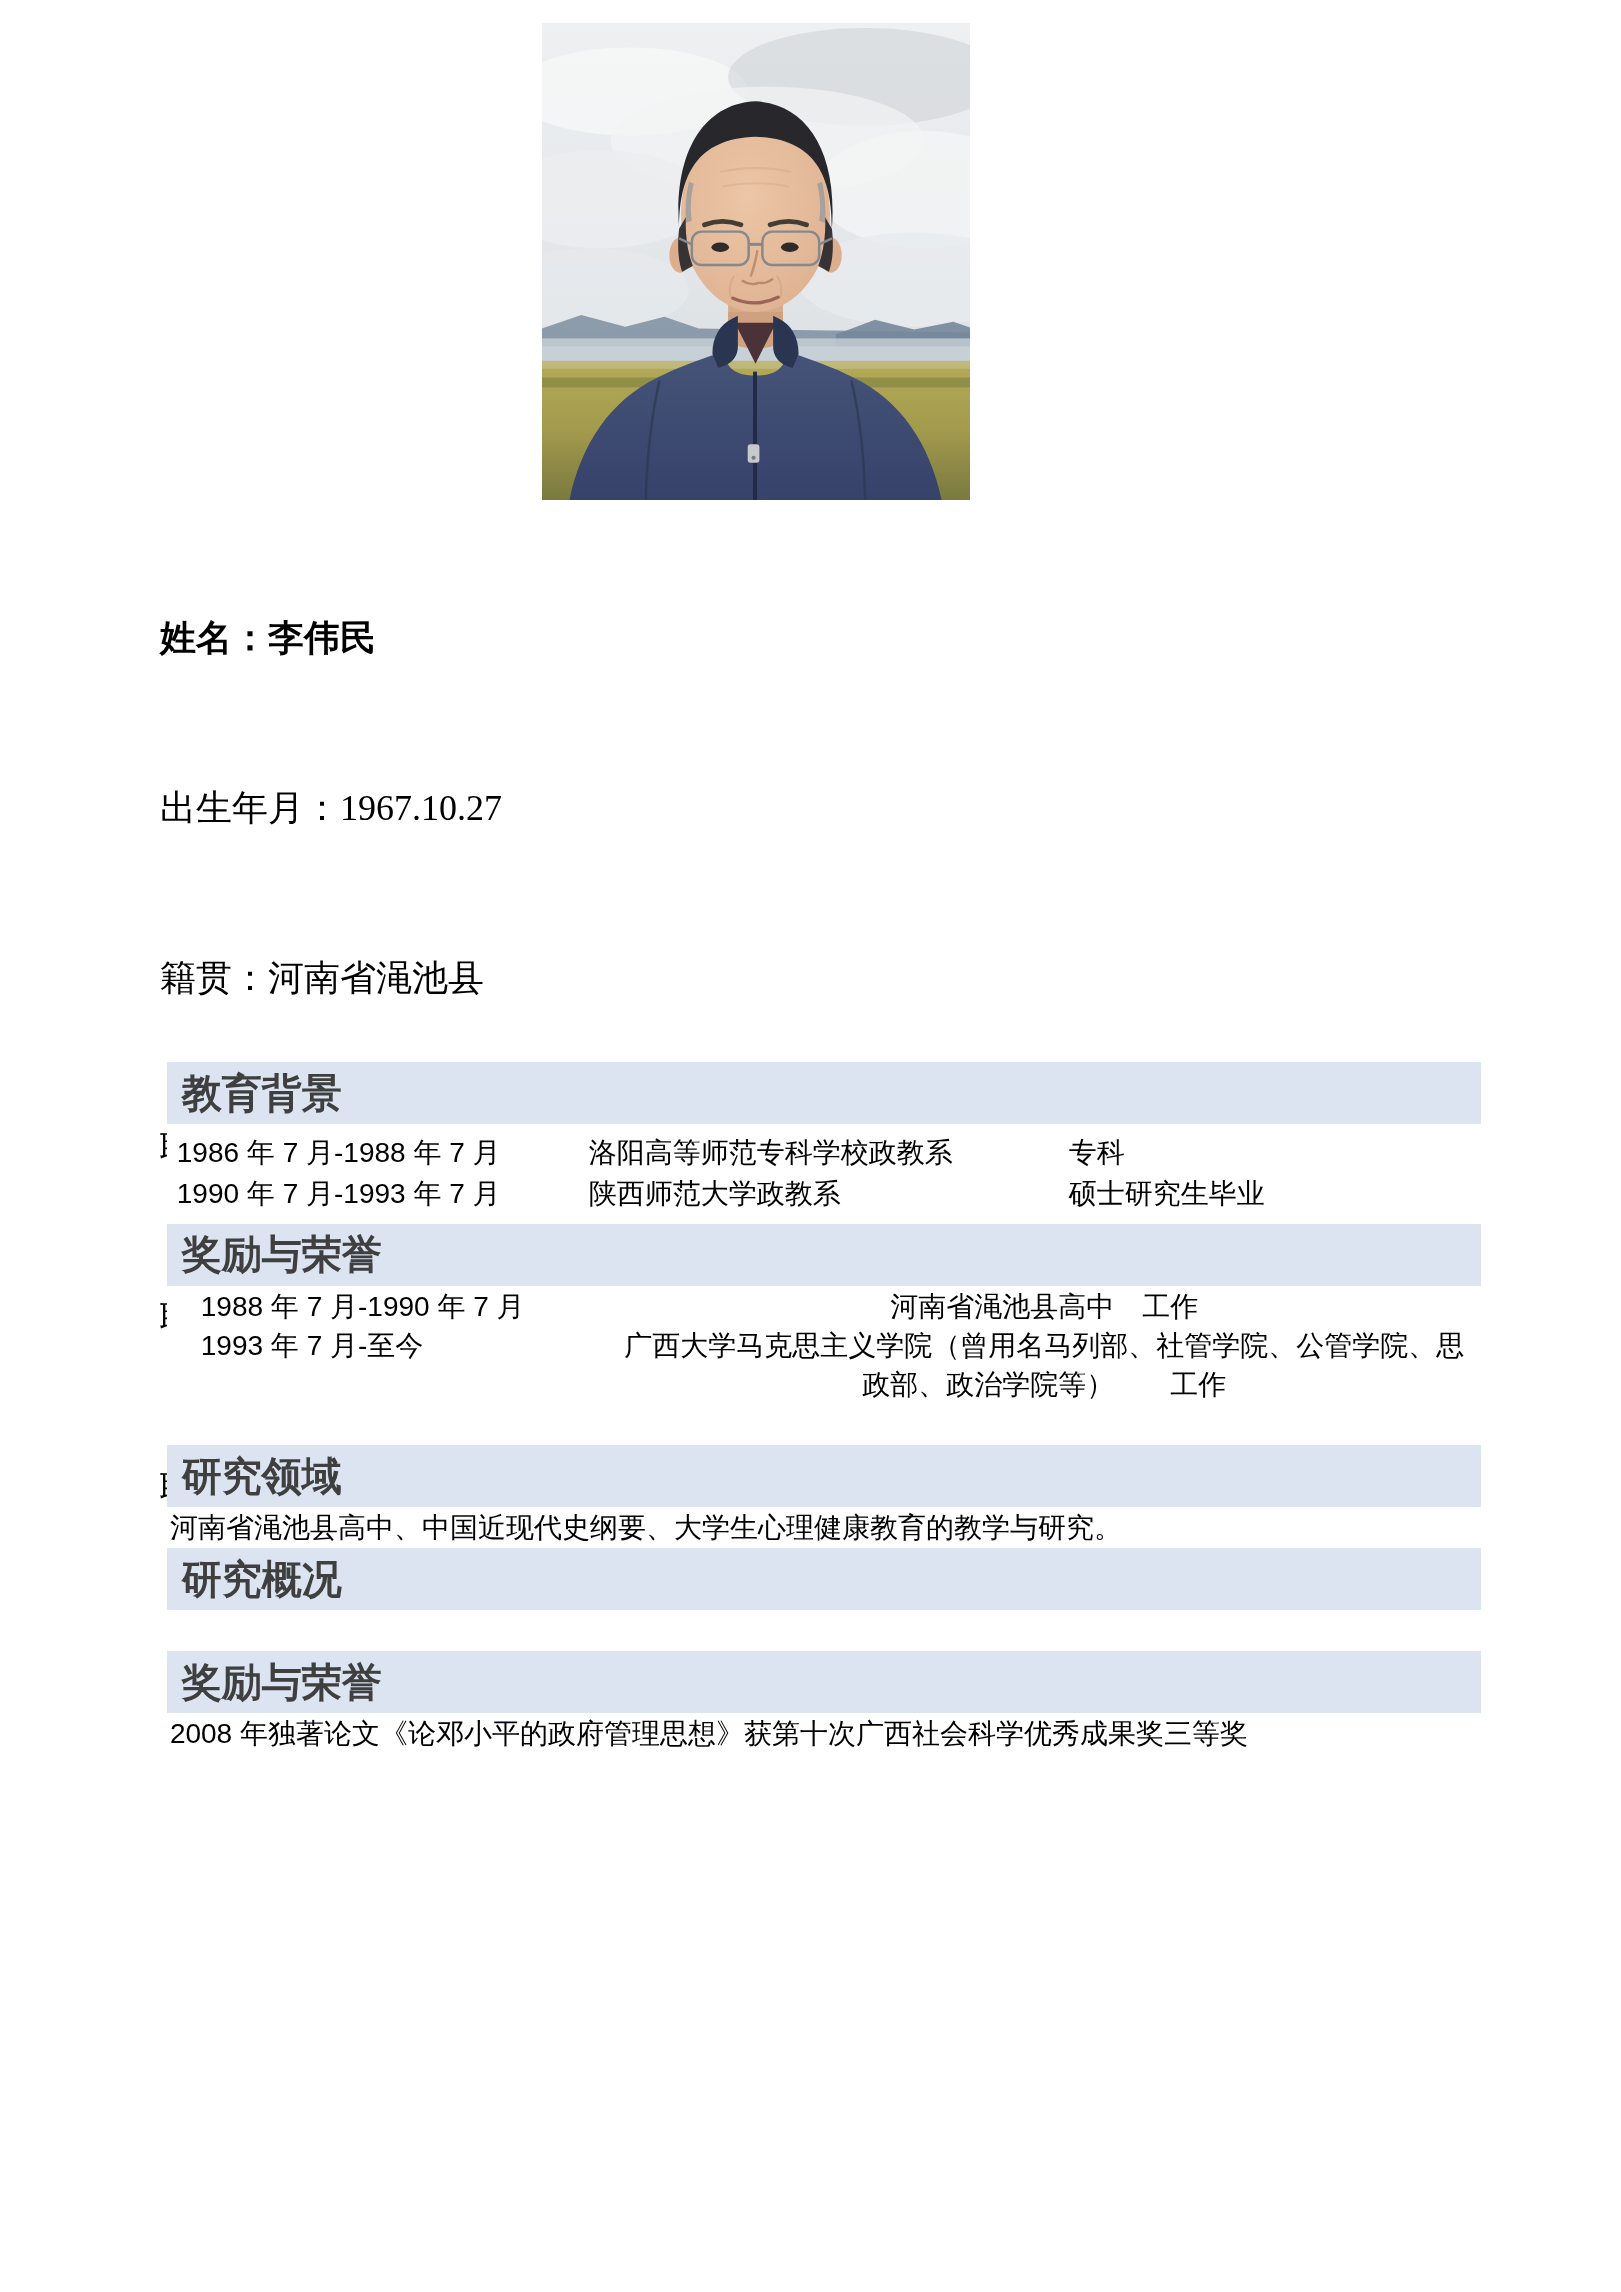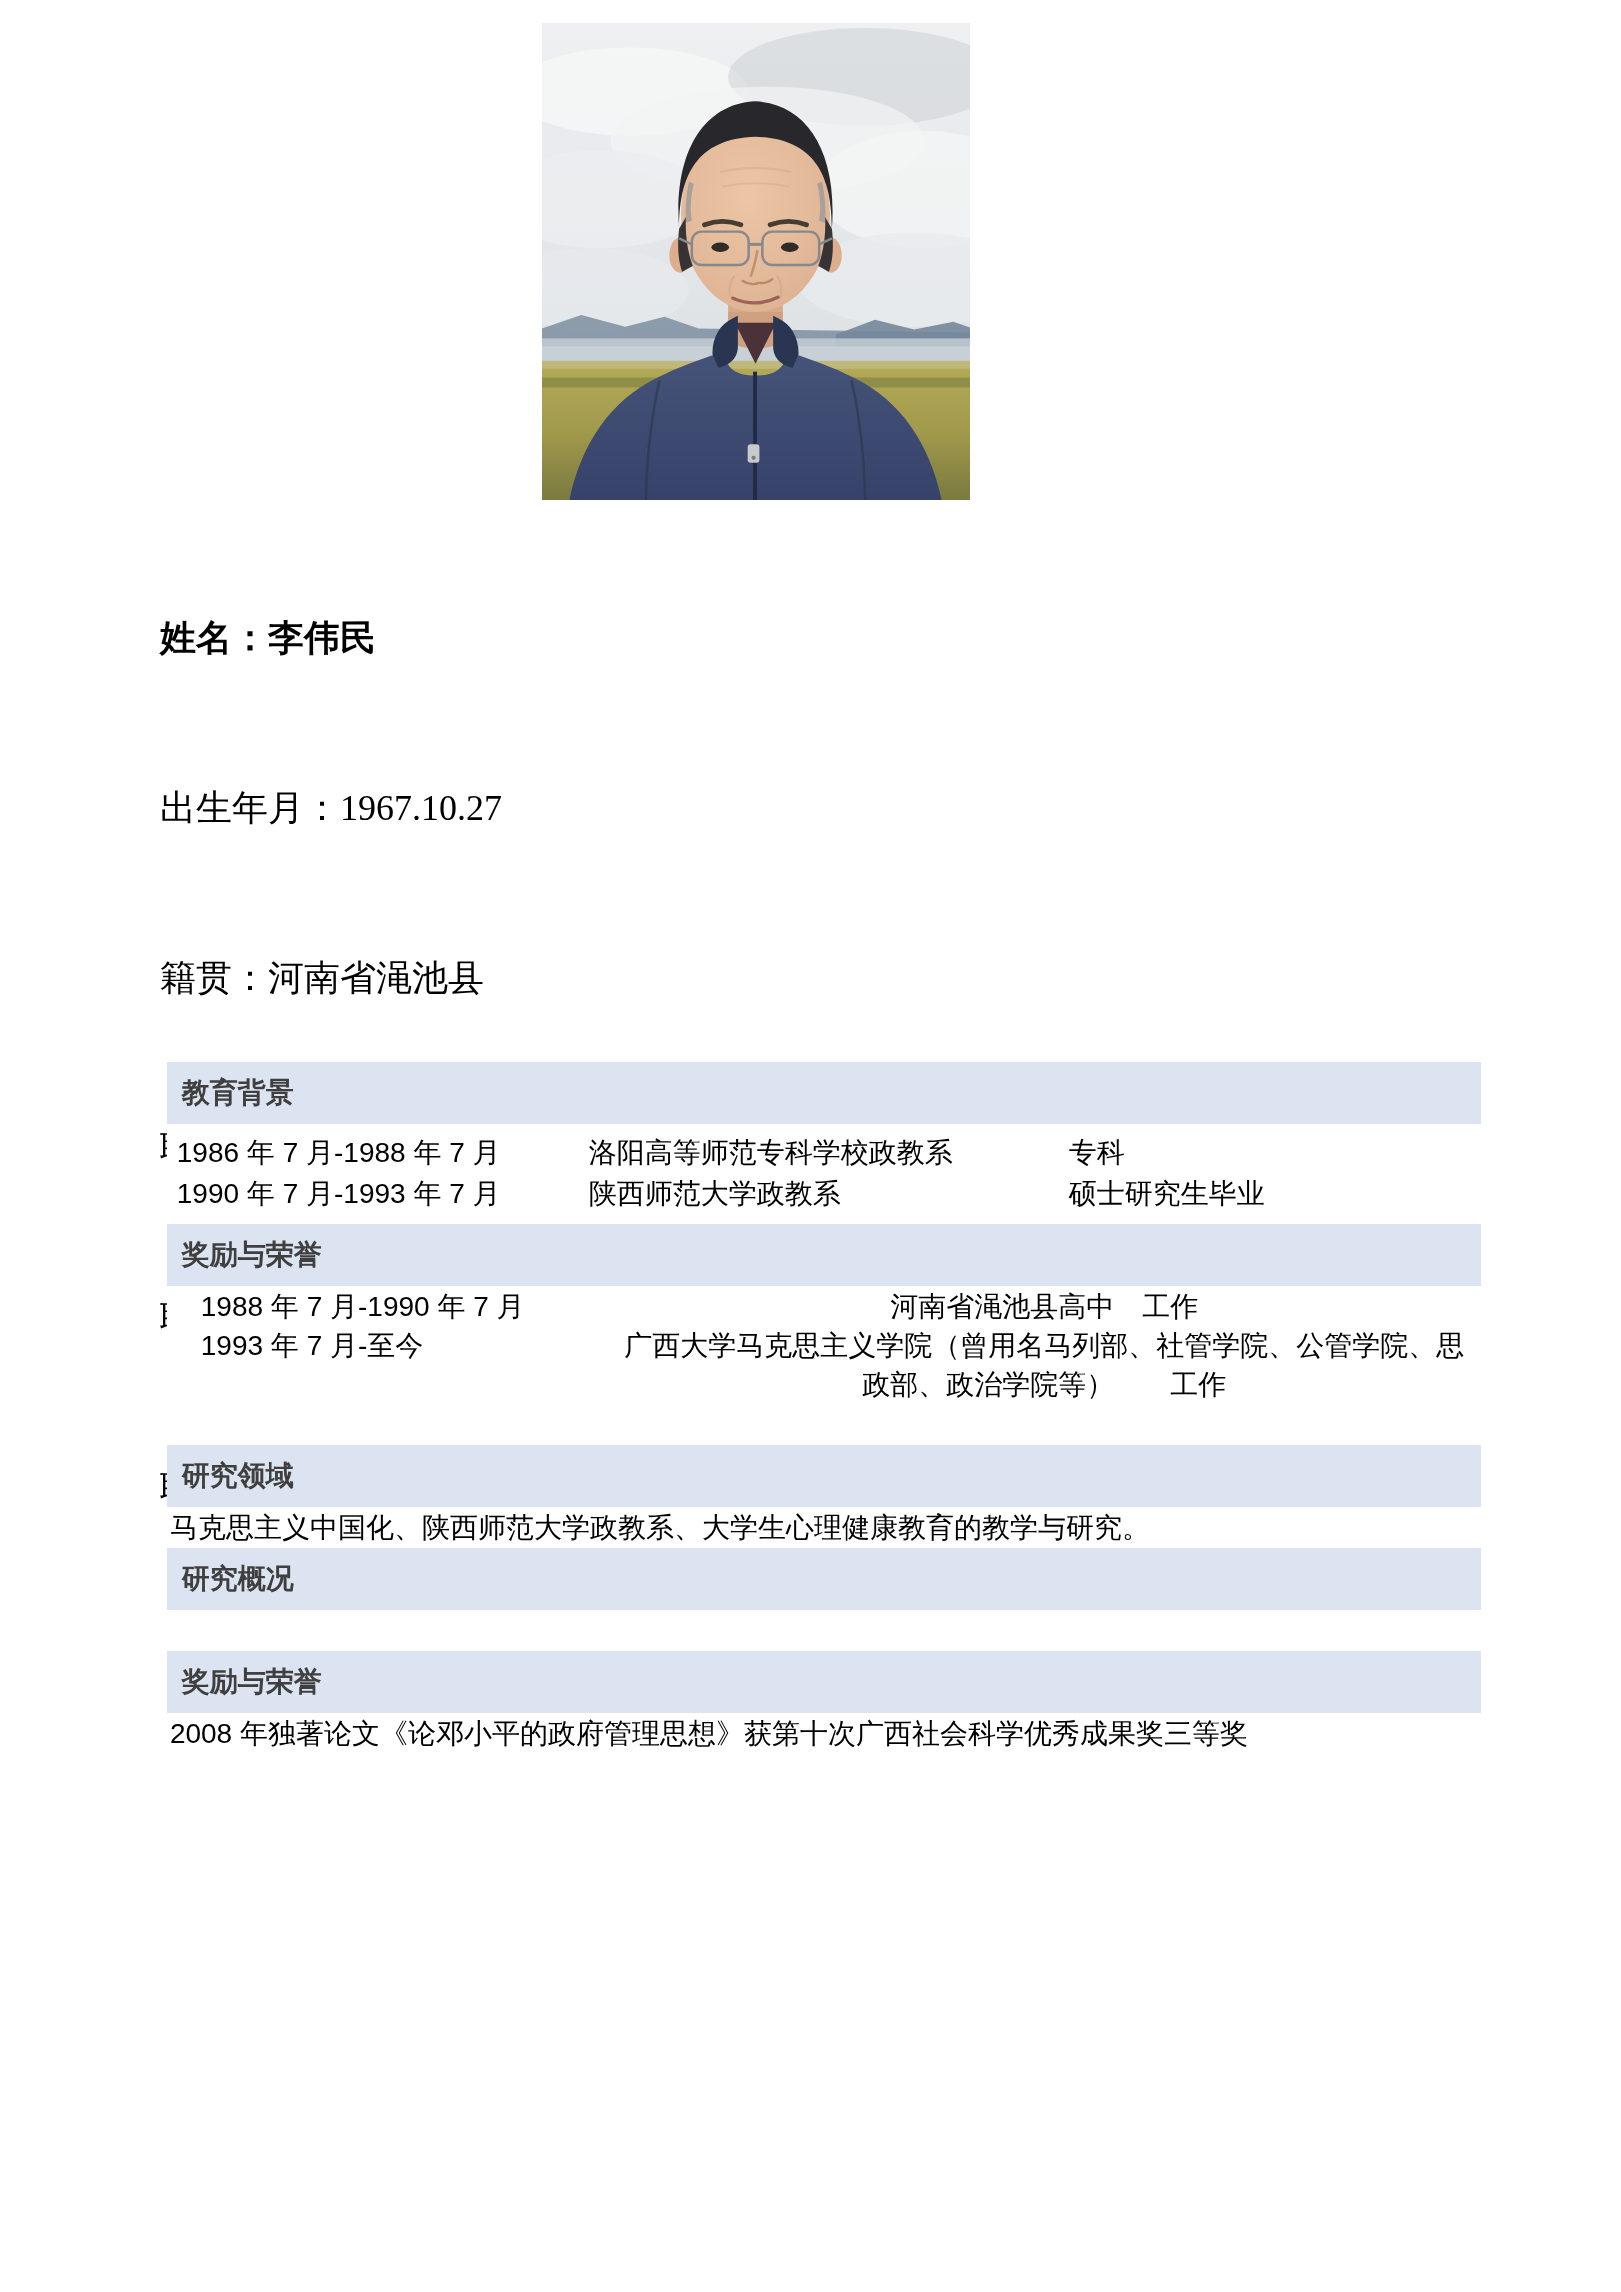--- a/index.html
+++ b/index.html
@@ -24,21 +24,21 @@
     position:absolute; left:167px; top:1062px; width:1314px;
     font-family:"Liberation Sans","Liberation Serif",sans-serif;
     font-size:28px; color:#000;
   }
   .band {
     height:62px; background:#dbe4f0;
     display:flex; align-items:center; padding-left:14.7px;
   }
   .band-title {
     font-family:"Liberation Sans", sans-serif;
-    font-weight:700; font-size:28px; color:#3f3f3f;
+    font-weight:700; font-size:40px; color:#3f3f3f;
   }
   .rows { padding:7.8px 0 9.8px 9.8px; background:#ffffff; }
   .row { display:flex; line-height:41px; }
   .rows.work { padding:1px 0 4.9px 9.8px; }
   .rows.work .row { line-height:39px;margin-left:24px; }
   .cell-period { width:412px; flex:none; }
   .cell-place  { width:480px; flex:none; overflow-wrap:anywhere; word-break:break-all; }
   .rows.work .cell-place { width:863px;text-align:center; }
   .cell-note { flex:1; }
   .text-row { line-height:41px; padding-left:2.9px; background:#ffffff; }
@@ -182,21 +182,21 @@
         <span class="cell-period">1993 年 7 月-至今</span>
         <span class="cell-place">广西大学马克思主义学院（曾用名马列部、社管学院、公管学院、思政部、政治学院等）　　工作</span>
       </div>
     </div>
 
     <div class="empty-row-a"></div>
 
     <div class="band">
       <span class="band-title">研究领域</span>
     </div>
-    <div class="text-row">马克思主义中国化、陕西师范大学政教系、大学生心理健康教育的教学与研究。</div>
+    <div class="text-row">河南省渑池县高中、中国近现代史纲要、大学生心理健康教育的教学与研究。</div>
 
     <div class="band">
       <span class="band-title">研究概况</span>
     </div>
     <div class="empty-row-b"></div>
 
     <div class="band">
       <span class="band-title">奖励与荣誉</span>
     </div>
     <div class="text-row">2008 年独著论文《论邓小平的政府管理思想》获第十次广西社会科学优秀成果奖三等奖</div>

